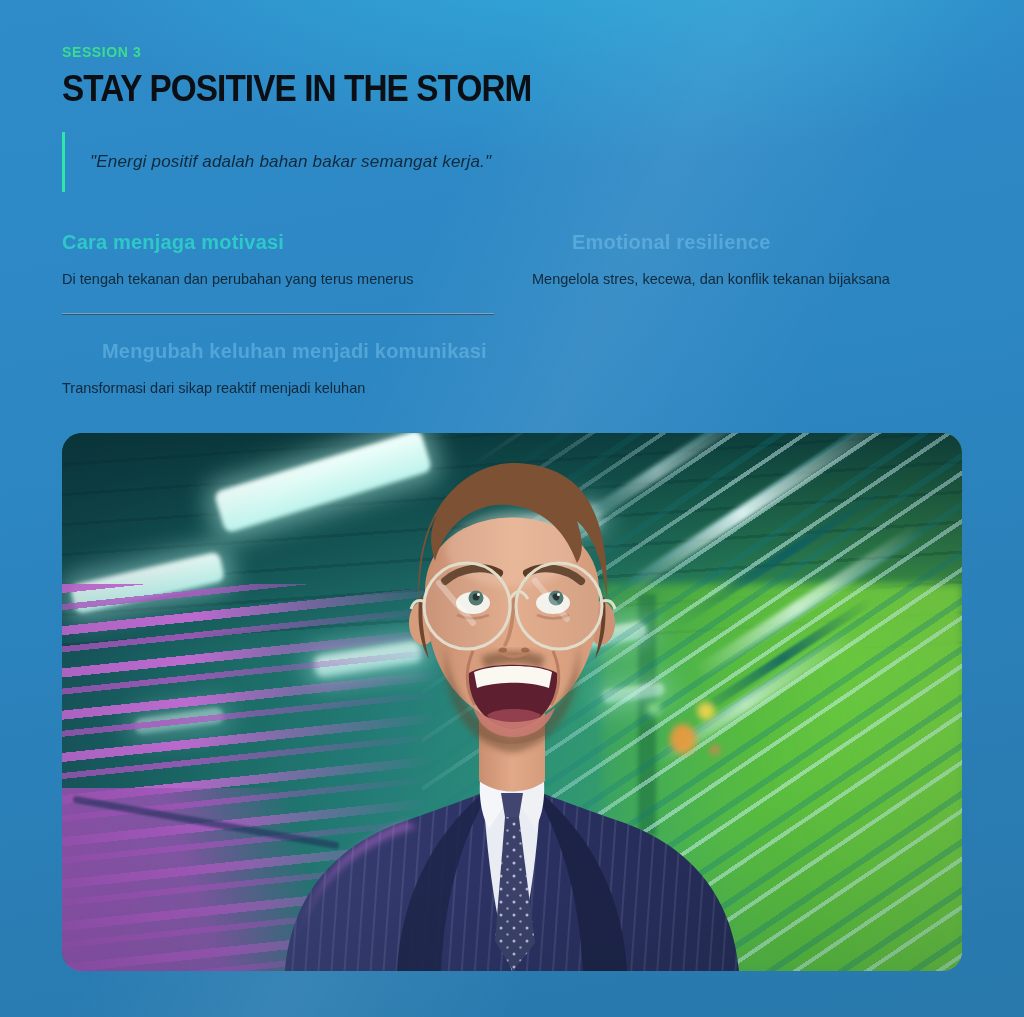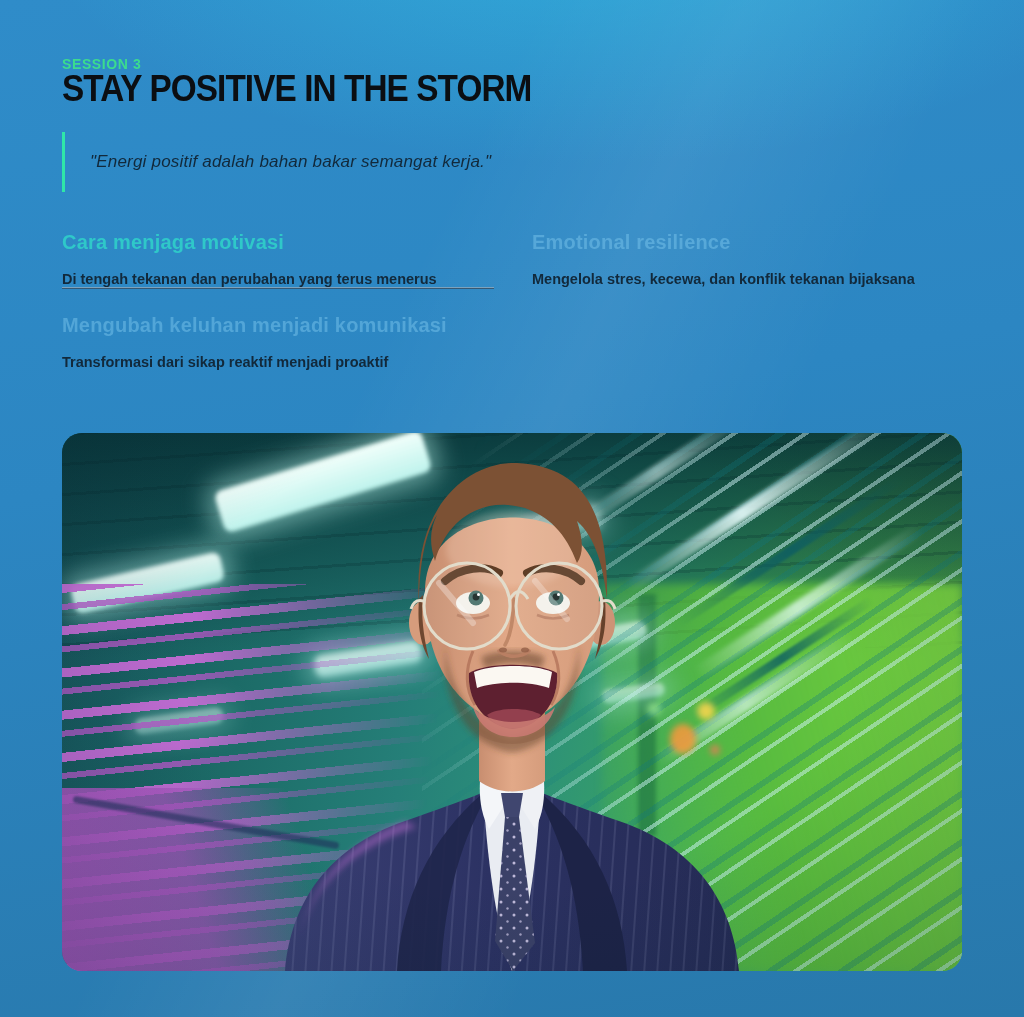--- a/index.html
+++ b/index.html
@@ -5,21 +5,21 @@
   html,body{margin:0;padding:0;}
   body{
     width:1024px;height:1017px;overflow:hidden;position:relative;
     font-family:"Liberation Sans", sans-serif;
     background:
       radial-gradient(ellipse 920px 430px at 58% -10%, rgba(52,204,236,.55), rgba(52,204,236,0) 62%),
       linear-gradient(115deg, rgba(255,255,255,0) 36%, rgba(255,255,255,.07) 50%, rgba(255,255,255,0) 66%),
       linear-gradient(170deg, var(--bg_top,#2F8CC9) 0%, var(--bg_mid,#2C86C2) 42%, var(--bg_bottom,#2878AB) 100%);
   }
   .eyebrow{
-    position:absolute;left:62px;top:56px;
+    position:absolute;left:62px;top:44px;
     font-size:14px;font-weight:bold;letter-spacing:.6px;
     color:var(--session_label,#3BDC8E);
   }
   .title{
     position:absolute;left:62px;top:70px;margin:0;
     font-size:37px;font-weight:bold;letter-spacing:-1px;line-height:1;
     color:var(--title,#0B0E12);
     transform:scaleX(.9);transform-origin:left center;white-space:nowrap;
   }
   .quote{
@@ -32,27 +32,26 @@
     color:var(--body_text,#12293B);
   }
   .topics{
     position:absolute;left:62px;top:230px;width:902px;
     display:grid;grid-template-columns:1fr 1fr;column-gap:38px;row-gap:24px;
   }
   .topic h3{
     margin:0 0 16px 0;font-size:20px;font-weight:bold;letter-spacing:.2px;line-height:1.2;
   }
   .topic.accent h3{color:var(--topic_accent,#2FC8C9);}
-  .topic.muted h3{color:var(--topic_muted,rgba(120,195,235,.5));}
+  .topic.muted h3{color:var(--topic_muted,rgba(120,195,235,.5));margin-left:40px;}
   .topic p{
     margin:0;font-size:14.5px;line-height:1.3;
     color:var(--body_text,#12293B);
-    font-weight:bold;
-  }
-  .topic.divider{position:relative;}
+  }
+  .topic.divider{padding-bottom:26px;position:relative;}
   .topic.divider::after{
     content:"";position:absolute;left:0;right:0;bottom:0;height:2px;
     background:linear-gradient(180deg, rgba(218,232,242,.65), rgba(16,42,66,.9));
   }
   
   .photo{
     position:absolute;left:62px;top:433px;width:900px;height:538px;
     border-radius:20px;overflow:hidden;
   }
   .layer{position:absolute;}
@@ -118,21 +117,21 @@
   <div class="topic accent divider">
     <h3>Cara menjaga motivasi</h3>
     <p>Di tengah tekanan dan perubahan yang terus menerus</p>
   </div>
   <div class="topic muted">
     <h3>Emotional resilience</h3>
     <p>Mengelola stres, kecewa, dan konflik tekanan bijaksana</p>
   </div>
   <div class="topic muted">
     <h3>Mengubah keluhan menjadi komunikasi</h3>
-    <p>Transformasi dari sikap reaktif menjadi proaktif</p>
+    <p>Transformasi dari sikap reaktif menjadi keluhan</p>
   </div>
 </div>
 
 <div class="photo">
   <div class="layer ph-base"></div>
   <div class="layer ph-ceil"></div>
   <div class="layer ph-beams"></div>
   <div class="layer ph-green"></div>
   <div class="layer pillar"></div>
   <div class="layer pillar2"></div>

